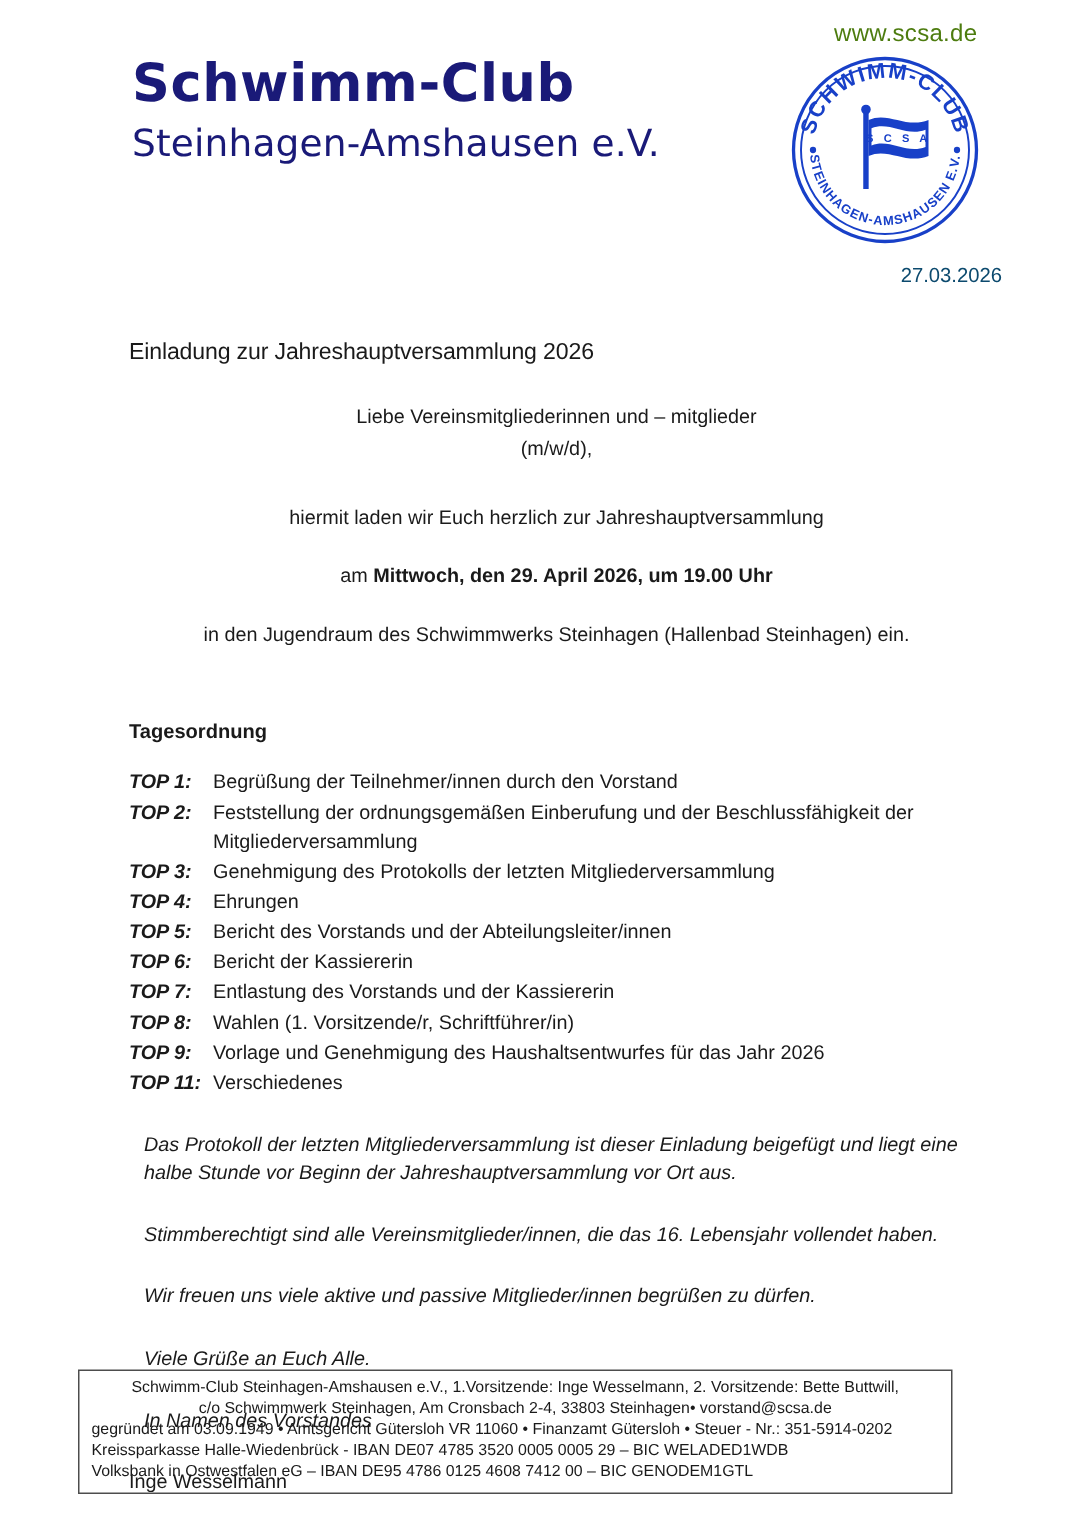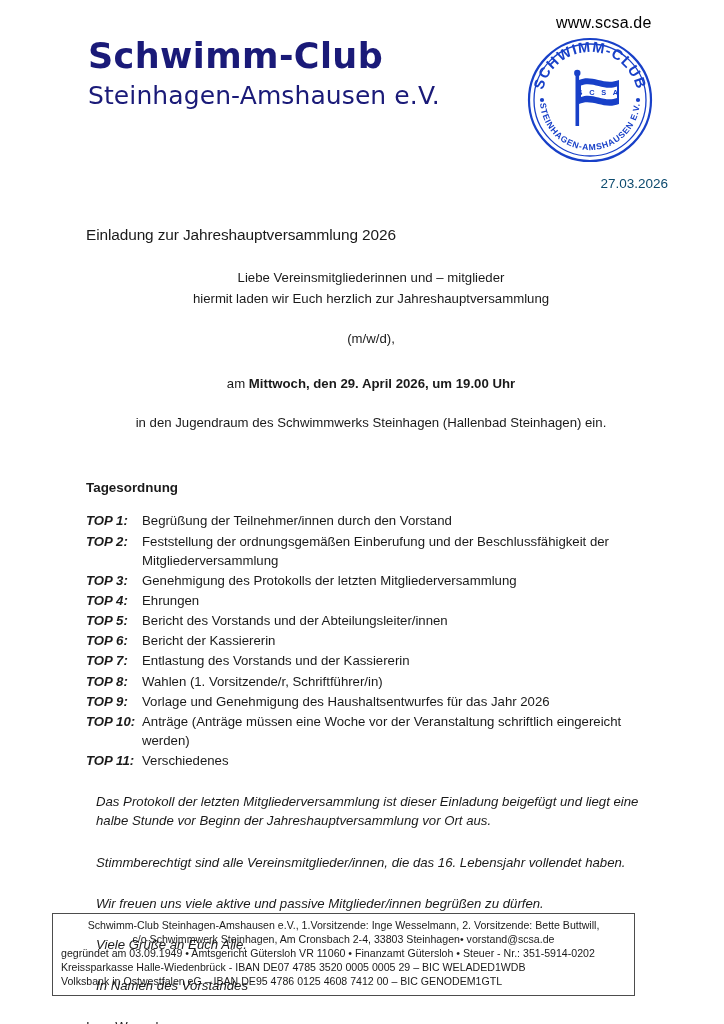--- a/index.html
+++ b/index.html
@@ -57,21 +57,21 @@
     line-height: 1.1;
     white-space: nowrap;
   }
 
   .website {
     position: absolute;
     left: 556px;
     top: 14px;
     font-family: "Liberation Sans", sans-serif;
     font-size: 16px;
-    color: #000000;
+    color: #4d7c0f;
     letter-spacing: 0.2px;
   }
 
   .logo-wrap {
     position: absolute;
     left: 524px;
     top: 34px;
     width: 132px;
     height: 132px;
   }
@@ -212,23 +212,23 @@
   </div>
 
   <div class="doc-date">27.03.2026</div>
 
   <div class="content">
 
     <h1 class="doc-title">Einladung zur Jahreshauptversammlung 2026</h1>
 
     <p class="centered salutation">Liebe Vereinsmitgliederinnen und – mitglieder</p>
 
+    <p class="centered salutation2">(m/w/d),</p>
+
     <p class="centered invite-line">hiermit laden wir Euch herzlich zur Jahreshauptversammlung</p>
-
-    <p class="centered salutation2">(m/w/d),</p>
 
     <p class="centered datetime-line"><span>am </span><span class="b">Mittwoch, den 29. April 2026, um 19.00 Uhr</span></p>
 
     <p class="centered place-line">in den Jugendraum des Schwimmwerks Steinhagen (Hallenbad Steinhagen) ein.</p>
 
     <div class="agenda-heading">Tagesordnung</div>
 
     <ul class="agenda">
       <li class="agenda-item">
         <span class="top-label">TOP 1:</span>
@@ -258,24 +258,20 @@
         <span class="top-label">TOP 7:</span>
         <span class="top-text">Entlastung des Vorstands und der Kassiererin</span>
       </li>
       <li class="agenda-item">
         <span class="top-label">TOP 8:</span>
         <span class="top-text">Wahlen (1. Vorsitzende/r, Schriftführer/in)</span>
       </li>
       <li class="agenda-item">
         <span class="top-label">TOP 9:</span>
         <span class="top-text">Vorlage und Genehmigung des Haushaltsentwurfes für das Jahr 2026</span>
-      </li>
-      <li class="agenda-item">
-        <span class="top-label">TOP 10:</span>
-        <span class="top-text">Anträge (Anträge müssen eine Woche vor der Veranstaltung schriftlich eingereicht werden)</span>
       </li>
       <li class="agenda-item">
         <span class="top-label">TOP 11:</span>
         <span class="top-text">Verschiedenes</span>
       </li>
     </ul>
 
     <p class="para para-block">Das Protokoll der letzten Mitgliederversammlung ist dieser Einladung beigefügt und liegt eine halbe Stunde vor Beginn der Jahreshauptversammlung vor Ort aus.</p>
 
     <p class="para para-block">Stimmberechtigt sind alle Vereinsmitglieder/innen, die das 16. Lebensjahr vollendet haben.</p>

